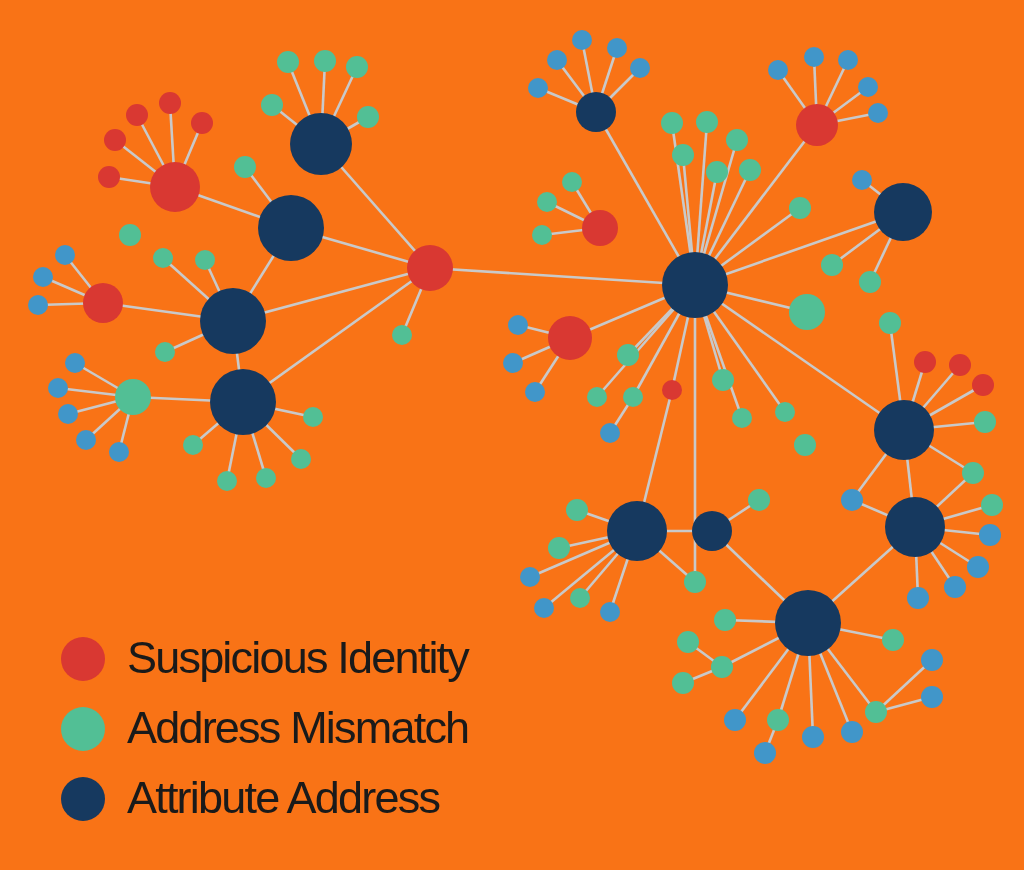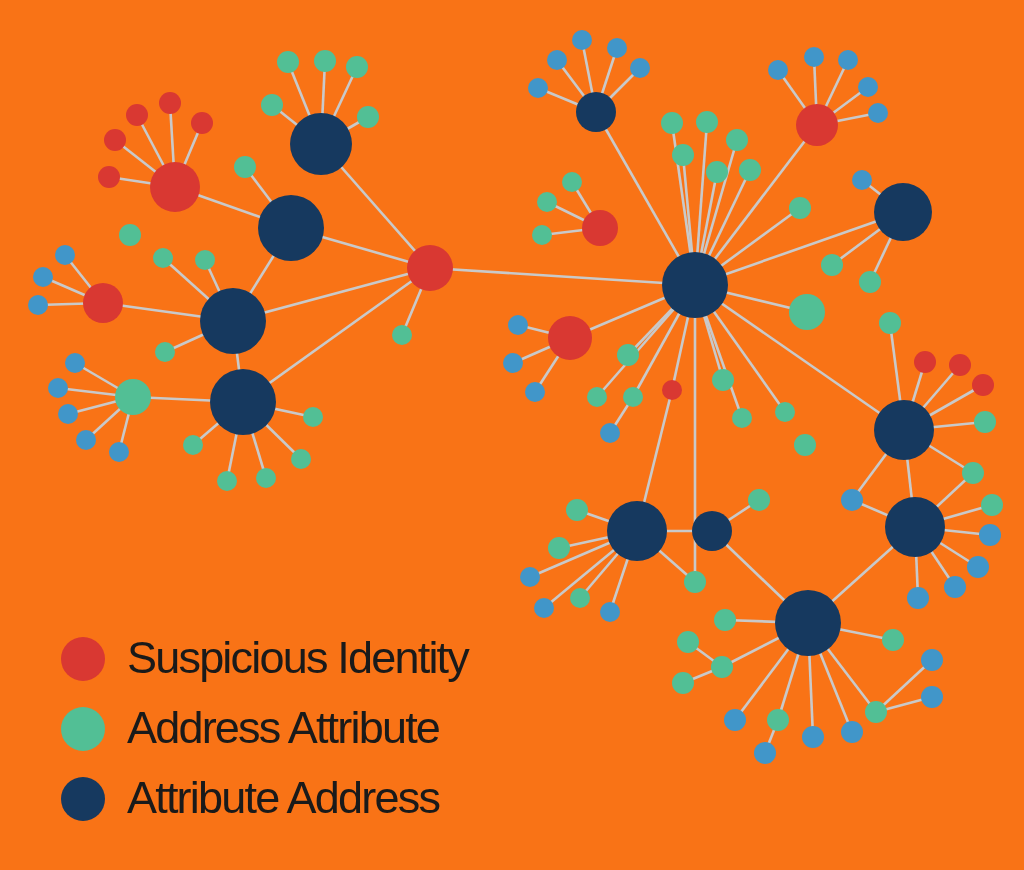--- a/index.html
+++ b/index.html
@@ -275,20 +275,20 @@
       <circle cx="918" cy="598" r="11" fill="#4196c9"></circle>
     </svg>
 
   <div class="legend">
     <div class="legend-row">
       <span class="legend-swatch" style="background-color: rgb(217, 56, 50);"></span>
       <span class="legend-label">Suspicious Identity</span>
     </div>
     <div class="legend-row">
       <span class="legend-swatch" style="background-color: rgb(82, 191, 149);"></span>
-      <span class="legend-label">Address Attribute</span>
+      <span class="legend-label">Address Mismatch</span>
     </div>
     <div class="legend-row">
       <span class="legend-swatch" style="background-color: rgb(22, 57, 95);"></span>
       <span class="legend-label">Attribute Address</span>
     </div>
   </div>
 </div>
 
 </body></html>

